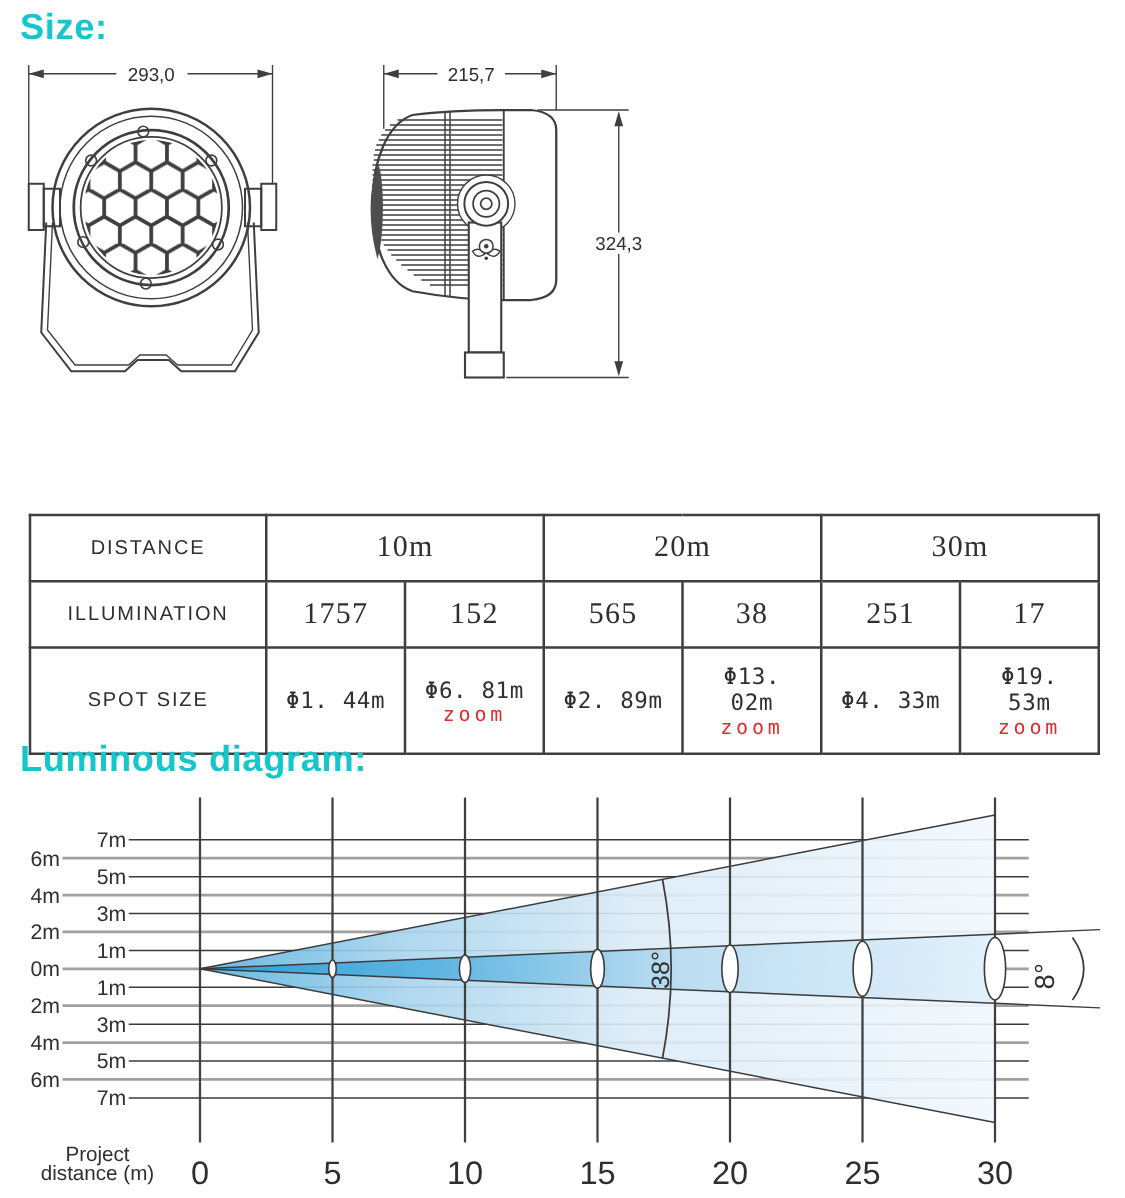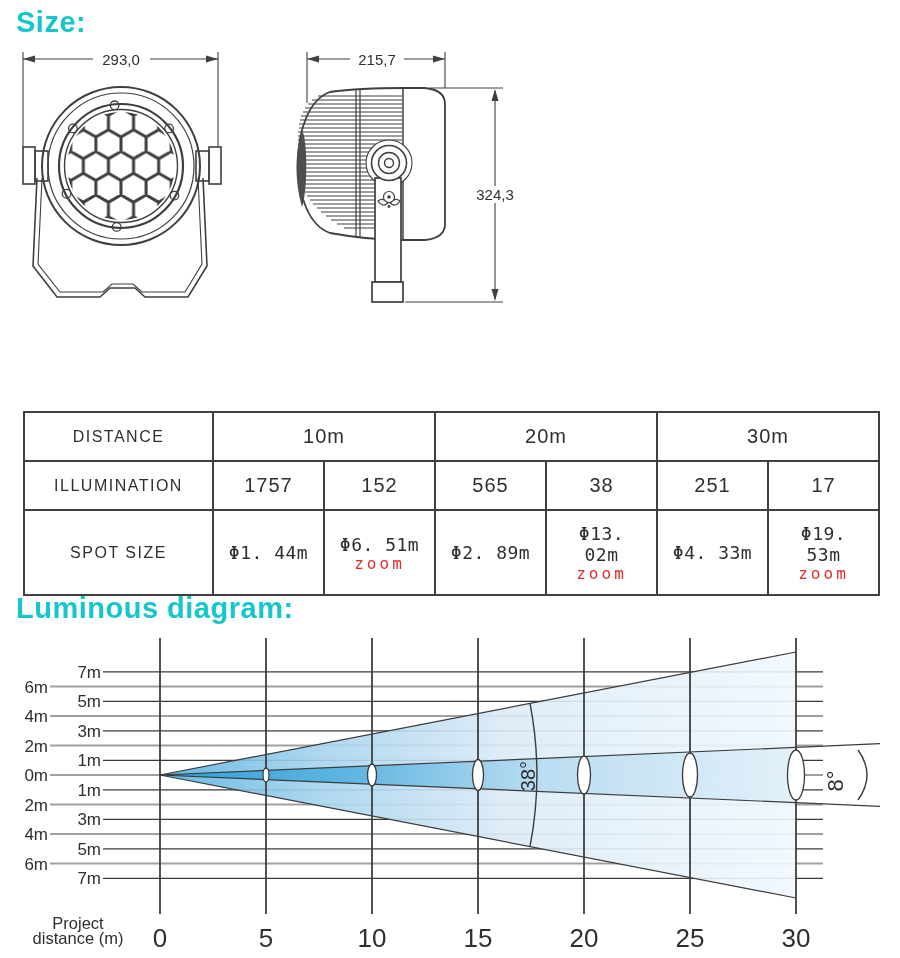--- a/index.html
+++ b/index.html
@@ -11,21 +11,21 @@
   #h-lumen{top:354px;}
   #h-lum{top:592px;}
   svg{position:absolute;left:0;display:block;}
   #size-svg{top:0;}
   #diagram-svg{top:630px;}
   
   table.lumen{position:absolute;left:23px;top:411px;border-collapse:collapse;table-layout:fixed;}
   table.lumen td{border:2px solid #3f3f3f;text-align:center;vertical-align:middle;
                  color:#2f2f2f;padding:12px;}
   td.hdr{font-size:16px;letter-spacing:1.5px;font-family:"Liberation Sans",sans-serif;}
-  td.val{font-family:Liberation Sans, sans-serif;font-size:20px;letter-spacing:1px;}
+  td.val{font-family:Liberation Serif, serif;font-size:24px;letter-spacing:1px;}
   td.spot{font-family:"DejaVu Sans Mono",monospace;font-size:18px;letter-spacing:0.5px;}
   .zoomlbl{color:#e02b2b;font-size:16px;letter-spacing:3px;line-height:1;margin-top:1px;
            font-family:"DejaVu Sans Mono",monospace;}
   .r1{height:36px;} .r2{height:30px;} .r3{height:48px;}
   
   text{font-family:"Liberation Sans",sans-serif;fill:#2f2f2f;}
   .dimtxt{font-size:15px;}
   .ylab{font-size:17px;}
   .xlab{font-size:26px;}
   .xtitle{font-size:16.5px;}
@@ -155,21 +155,21 @@
       <td class="val">38</td>
       <td class="val">251</td>
       <td class="val">17</td>
     </tr>
     <tr class="r3">
       <td class="hdr">SPOT SIZE</td>
       <td class="spot">
             <div>Φ1. 44m</div>
           </td>
       <td class="spot">
-        <div>Φ6. 51m</div>
+        <div>Φ6. 81m</div>
         <div class="zoomlbl">zoom</div>
       </td>
       <td class="spot">
             <div>Φ2. 89m</div>
           </td>
       <td class="spot">
         <div>Φ13. 02m</div>
         <div class="zoomlbl">zoom</div>
       </td>
       <td class="spot">

